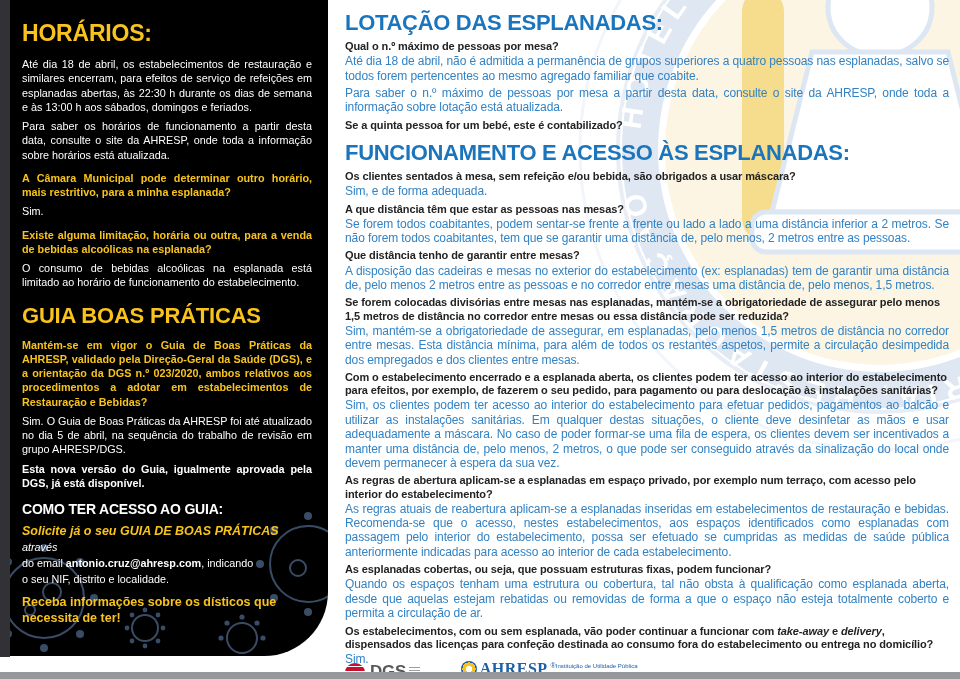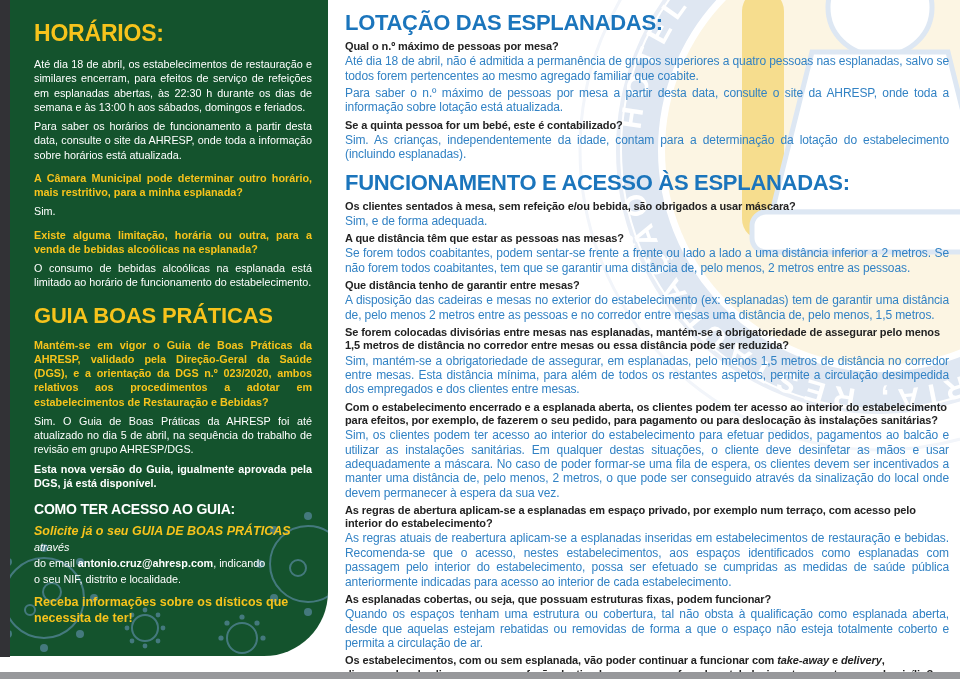--- a/index.html
+++ b/index.html
@@ -7,23 +7,23 @@
          font-family:"Liberation Sans", sans-serif;}
 
   
   .left-strip{position:absolute;left:0;top:0;width:10px;height:657px;background:#323236;z-index:6;}
   .bottom-strip{position:absolute;left:0;top:672px;width:960px;height:7px;background:#97989b;z-index:6;}
 
   
   .wm{position:absolute;left:560px;top:-170px;z-index:0;}
 
   
-  .panel{position:absolute;left:10px;top:0;width:318px;height:656px;background:#14532d;
+  .panel{position:absolute;left:10px;top:0;width:318px;height:656px;background:#000000;
          border-bottom-right-radius:64px;box-sizing:border-box;
-         padding:12px 16px 0 24px;overflow:hidden;z-index:3;}
+         padding:12px 16px 0 12px;overflow:hidden;z-index:3;}
   .viruses{position:absolute;left:0;bottom:0;width:318px;height:170px;opacity:.45;}
   .yt{color:#f7c31c;font-size:23px;font-weight:700;margin:8px 0 10px;letter-spacing:-.2px;position:relative;}
   .gt{color:#f7c31c;font-size:22px;font-weight:700;margin:13px 0 8px;letter-spacing:-.2px;position:relative;}
   .wt{color:#ffffff;font-size:14px;font-weight:700;margin:11px 0 6px;letter-spacing:-.2px;position:relative;}
   .panel .q{color:#f7c31c;font-weight:700;font-size:10.8px;line-height:1.32;text-align:justify;
             margin:9px 0 5px;position:relative;}
   .panel .a{color:#ffffff;font-size:10.8px;line-height:1.32;text-align:justify;margin:0 0 5px;position:relative;}
   .panel .a.b{font-weight:700;}
   .panel .plain{text-align:left;}
   .b13{color:#f7c31c;font-weight:700;font-size:12.5px;}
@@ -168,21 +168,20 @@
   </div>
 
   <div class="rightcol">
     <h1 class="bt">LOTAÇÃO DAS ESPLANADAS:</h1>
 
     <p class="rq">Qual o n.º máximo de pessoas por mesa?</p>
     <p class="ra">Até dia 18 de abril, não é admitida a permanência de grupos superiores a quatro pessoas nas esplanadas, salvo se todos forem pertencentes ao mesmo agregado familiar que coabite.</p>
     <p class="ra">Para saber o n.º máximo de pessoas por mesa a partir desta data, consulte o site da AHRESP, onde toda a  informação sobre lotação está atualizada.</p>
 
     <p class="rq">Se a quinta pessoa for um bebé, este é contabilizado?</p>
-    <p class="ra">Sim. As crianças, independentemente da idade, contam para a determinação da lotação do estabelecimento (incluindo esplanadas).</p>
 
     <h1 class="bt mt">FUNCIONAMENTO E ACESSO ÀS ESPLANADAS:</h1>
 
     <p class="rq">Os clientes sentados à mesa, sem refeição e/ou bebida, são obrigados a usar máscara?</p>
     <p class="ra plain">Sim, e de forma adequada.</p>
 
     <p class="rq">A que distância têm que estar as pessoas nas mesas?</p>
     <p class="ra">Se forem todos coabitantes, podem sentar-se frente a frente ou lado a lado a uma distância inferior a 2 metros. Se não forem todos coabitantes, tem que se garantir uma distância de, pelo menos, 2 metros entre as pessoas.</p>
 
     <p class="rq">Que distância tenho de garantir entre mesas?</p>

